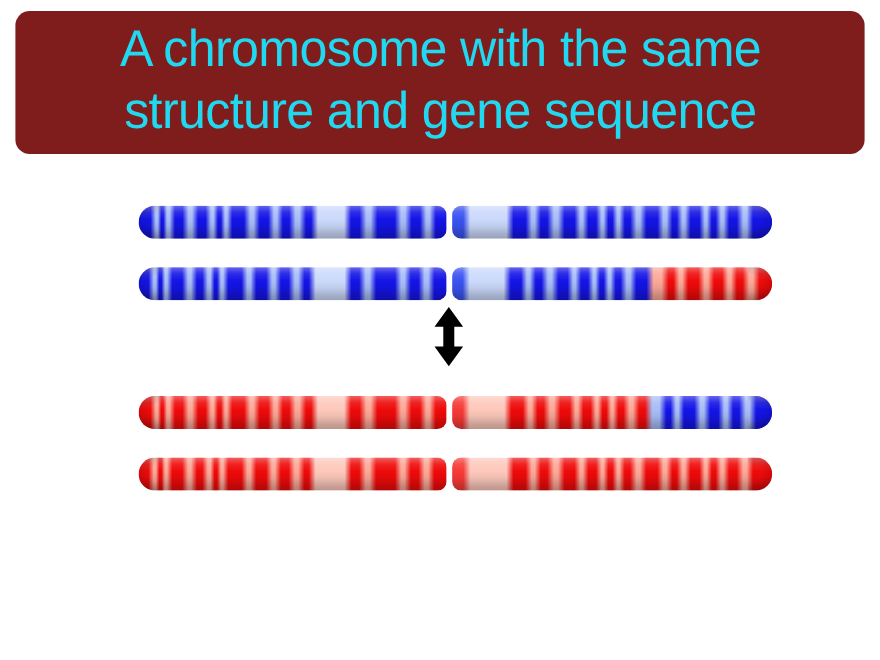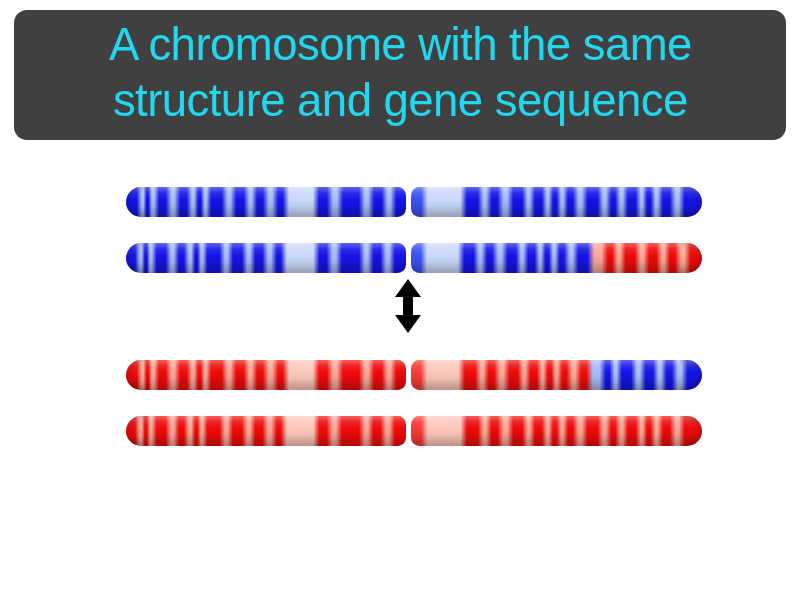--- a/index.html
+++ b/index.html
@@ -24,21 +24,21 @@
     background: #ffffff;
   }
 
   
   #title-banner {
     position: absolute;
     left: 14px;
     top: 10px;
     width: 772px;
     height: 130px;
-    background: #404040;
+    background: #7f1d1d;
     border-radius: 13px;
     box-sizing: border-box;
     display: flex;
     flex-direction: column;
     align-items: center;
     justify-content: center;
     padding: 2px 10px 8px 10px;
   }
   .title-line {
     color: #20d8f0;

